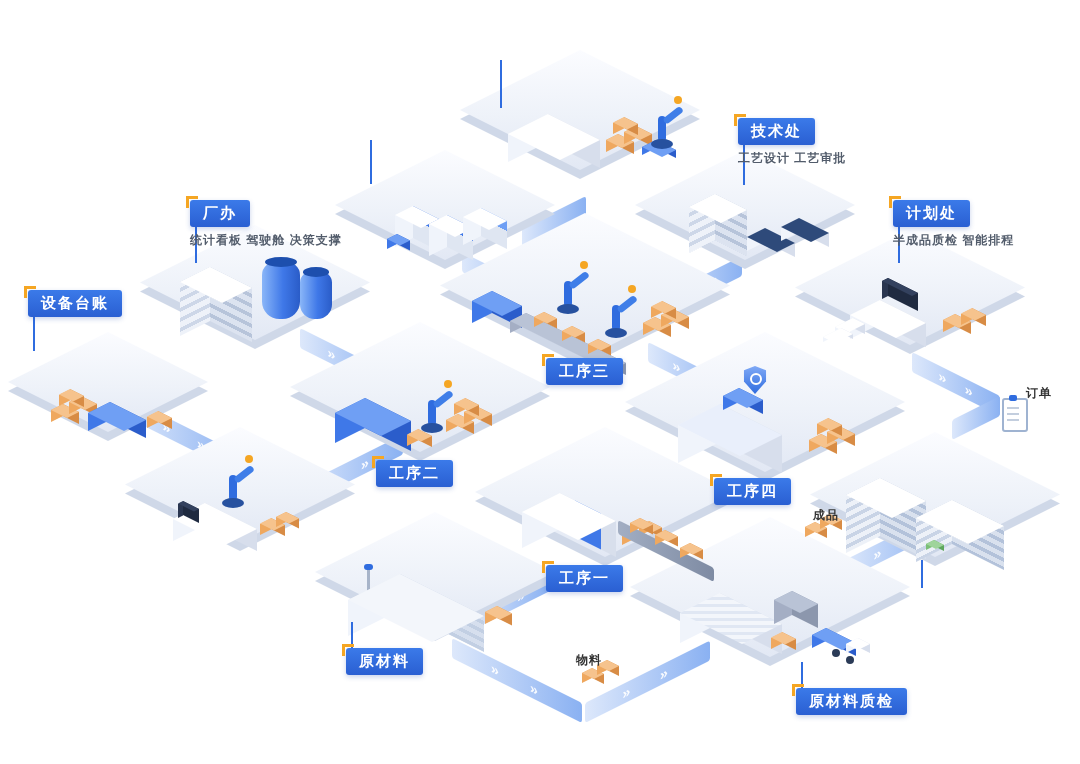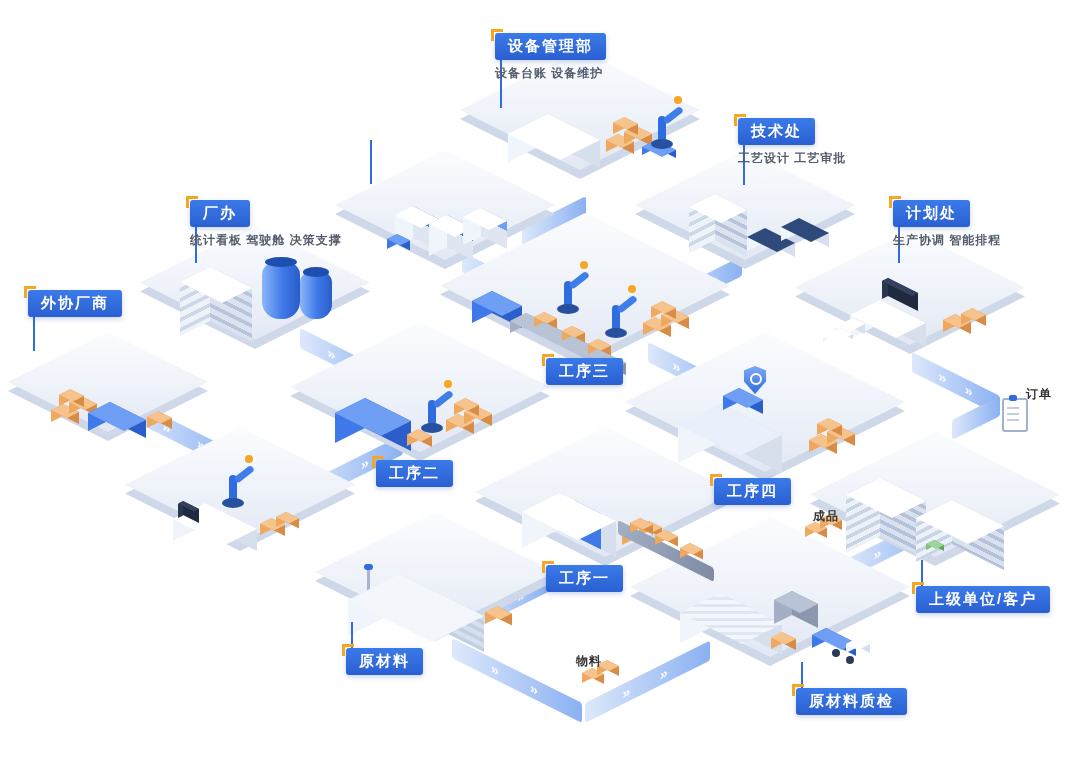--- a/index.html
+++ b/index.html
@@ -31,21 +31,21 @@
   .pill{position:relative;display:inline-block;background:linear-gradient(180deg,#3b7ae9,#2a5fd2);color:#fff;
         font-size:15px;font-weight:bold;letter-spacing:2px;padding:4px 13px;border-radius:3px;
         box-shadow:0 2px 5px rgba(40,80,180,.25);white-space:nowrap;}
   .pill::before{content:"";position:absolute;left:-4px;top:-4px;width:9px;height:9px;
         border-left:3px solid #f5a623;border-top:3px solid #f5a623;}
   .sub{margin-top:5px;font-size:12px;font-weight:bold;color:#525c6b;letter-spacing:1px;white-space:nowrap;}
   .sub.up{margin:0 0 3px 0;}
   .vline{position:absolute;width:2px;background:#2f6cdf;z-index:29;}
 
   
-  .anno{position:absolute;z-index:31;}
+  .anno{position:absolute;z-index:31;font-family:Liberation Mono, monospace;}
   .anno-label{font-size:12px;font-weight:bold;color:#333;letter-spacing:1px;white-space:nowrap;}
   .clipboard{position:absolute;left:0;top:14px;width:22px;height:30px;background:#fff;border:2px solid #9fb3d1;border-radius:3px;}
   .clipboard::before{content:"";position:absolute;left:5px;top:-5px;width:8px;height:6px;background:#2f6cdf;border-radius:2px;}
   .clipboard::after{content:"";position:absolute;left:3px;top:7px;width:12px;height:14px;
         background:repeating-linear-gradient(180deg,#c3cede 0 2px,transparent 2px 6px);}
 
   
   .arm{position:absolute;width:0;height:0;z-index:5;}
   .arm::after{content:"";position:absolute;left:-11px;top:-5px;width:22px;height:10px;background:#27519f;border-radius:50%;}
   .arm .a1{position:absolute;left:-4px;top:-28px;width:8px;height:26px;background:#2f6cdf;border-radius:4px;}
@@ -452,56 +452,49 @@
   <div class="vline" style="left:500px;top:60px;height:48px"></div>
   <div class="vline" style="left:370px;top:140px;height:44px"></div>
   <div class="vline" style="left:743px;top:145px;height:40px"></div>
   <div class="vline" style="left:195px;top:227px;height:36px"></div>
   <div class="vline" style="left:898px;top:227px;height:36px"></div>
   <div class="vline" style="left:33px;top:317px;height:34px"></div>
   <div class="vline" style="left:351px;top:622px;height:28px"></div>
   <div class="vline" style="left:921px;top:560px;height:28px"></div>
   <div class="vline" style="left:801px;top:662px;height:28px"></div>
 
-  <div class="lbl" style="left:495px;top:33px">
-    <span class="pill">设备管理部</span>
-    <div class="sub">设备台账 设备维护</div>
-  </div>
   <div class="lbl" style="left:738px;top:118px">
     <span class="pill">技术处</span>
     <div class="sub">工艺设计 工艺审批</div>
   </div>
   <div class="lbl" style="left:190px;top:200px">
     <span class="pill">厂办</span>
     <div class="sub">统计看板 驾驶舱 决策支撑</div>
   </div>
   <div class="lbl" style="left:893px;top:200px">
     <span class="pill">计划处</span>
-    <div class="sub">生产协调 智能排程</div>
+    <div class="sub">半成品质检 智能排程</div>
   </div>
   <div class="lbl" style="left:28px;top:290px">
-    <span class="pill">外协厂商</span>
+    <span class="pill">设备台账</span>
   </div>
   <div class="lbl" style="left:546px;top:358px">
     <span class="pill">工序三</span>
   </div>
   <div class="lbl" style="left:376px;top:460px">
     <span class="pill">工序二</span>
   </div>
   <div class="lbl" style="left:714px;top:478px">
     <span class="pill">工序四</span>
   </div>
   <div class="lbl" style="left:546px;top:565px">
     <span class="pill">工序一</span>
   </div>
   <div class="lbl" style="left:346px;top:648px">
     <span class="pill">原材料</span>
-  </div>
-  <div class="lbl" style="left:916px;top:586px">
-    <span class="pill">上级单位/客户</span>
   </div>
   <div class="lbl" style="left:796px;top:688px">
     <span class="pill">原材料质检</span>
   </div>
 
   <div class="anno" style="left:1002px;top:384px">
     <span class="anno-label" style="margin-left:24px">订单</span>
     <div class="clipboard"></div>
   </div>
   <div class="anno" style="left:813px;top:506px">

